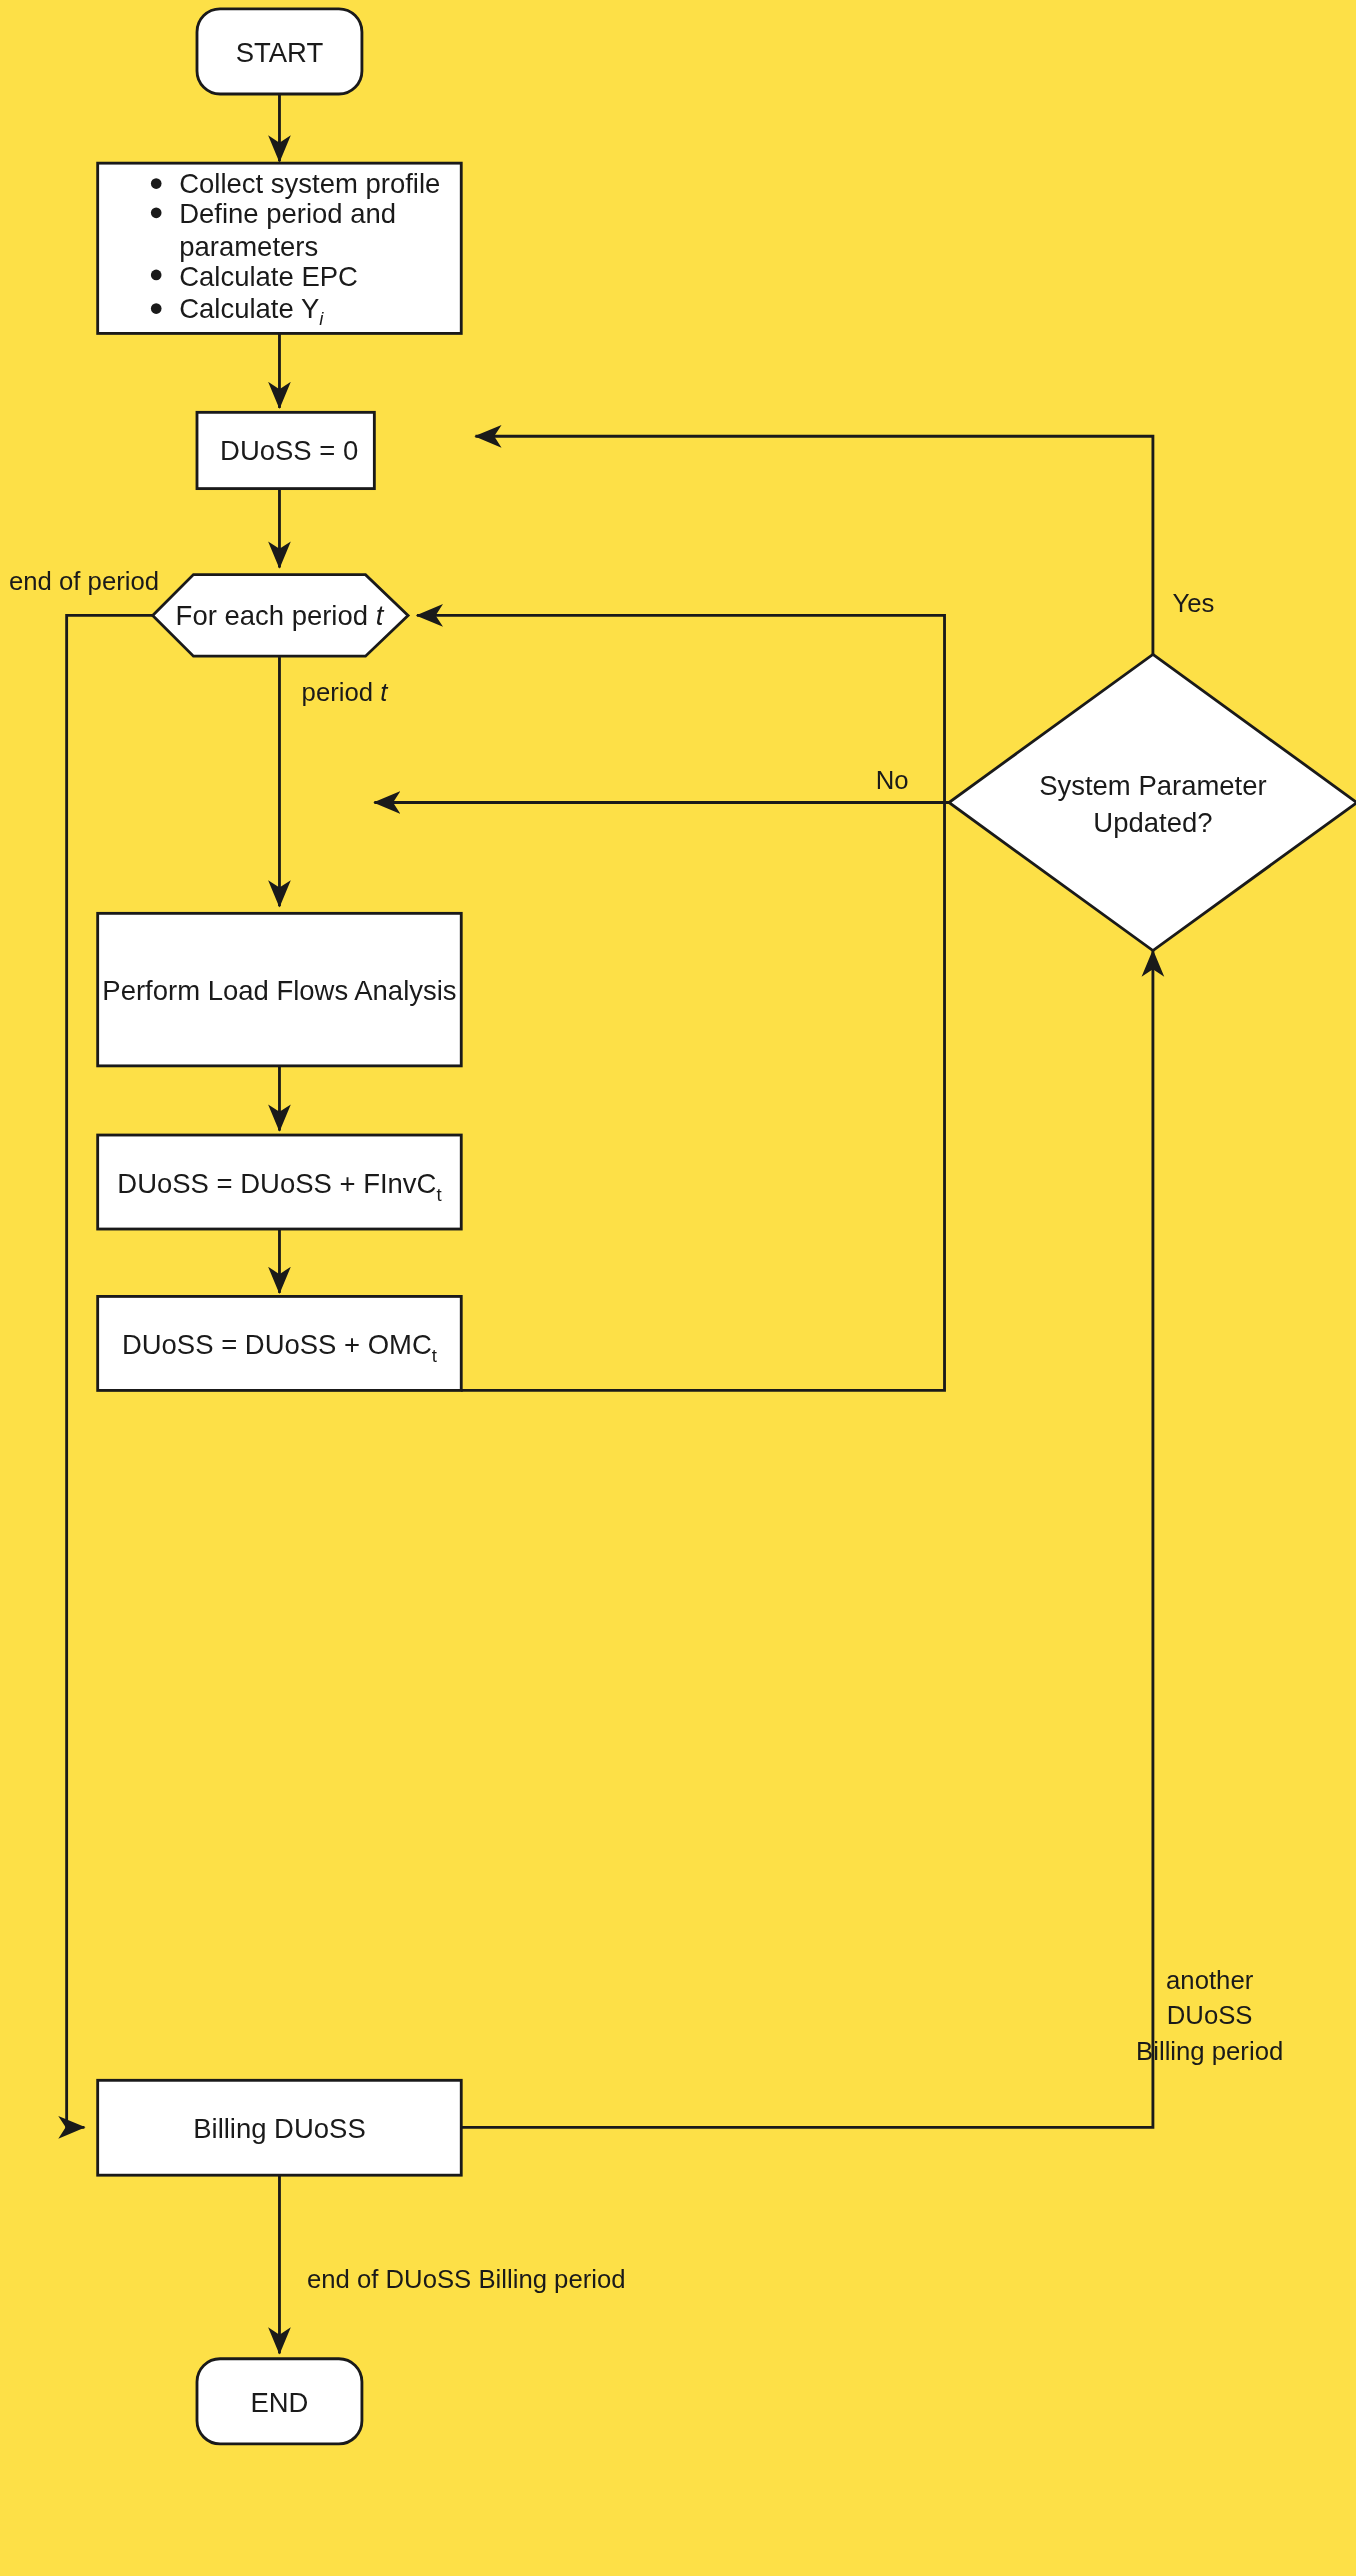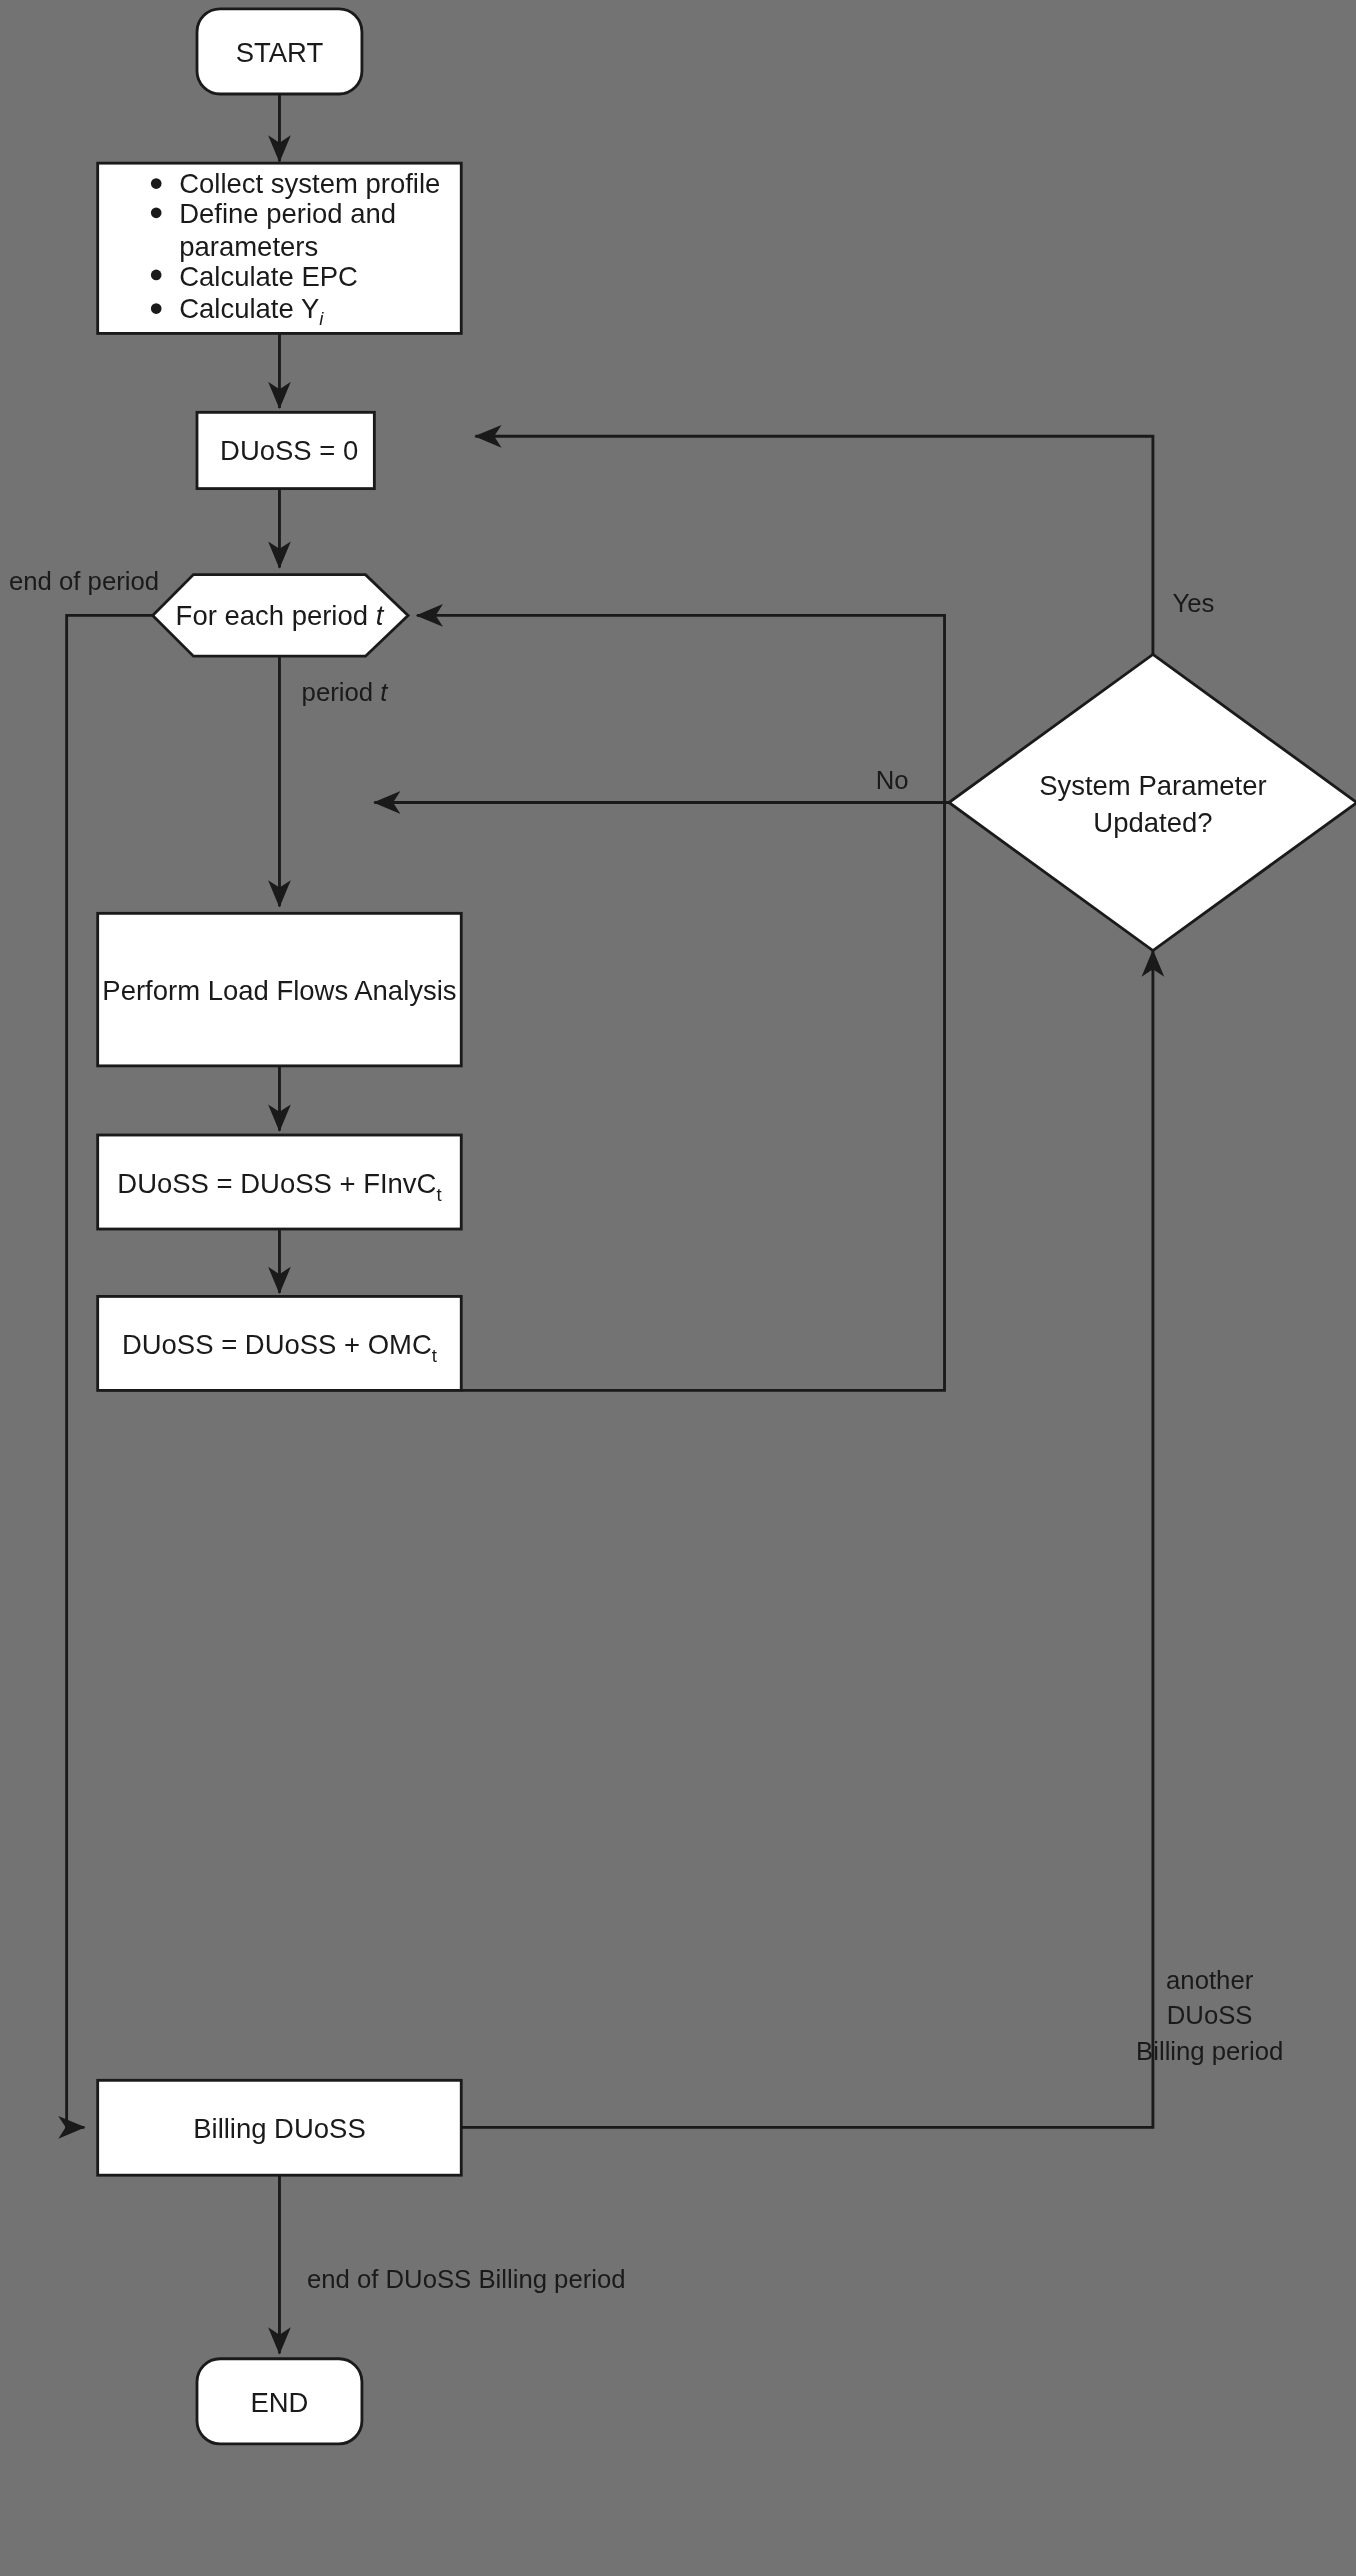--- a/index.html
+++ b/index.html
@@ -1,18 +1,18 @@
 <!DOCTYPE html>
 <html style="font-size:14px"><head>
 <meta charset="utf-8">
 <title>DUoSS Flowchart</title>
 <style>
   html,body{margin:0;padding:0;background:#ffffff;}
   body{font-family:"Liberation Sans",sans-serif;}
-  #page{position:relative;width:1357px;height:2576px;background:#737373;overflow:hidden;}
+  #page{position:relative;width:1357px;height:2576px;background:#fde047;overflow:hidden;}
   svg{display:block;}
   .nodeText{font-family:"Liberation Sans",sans-serif;font-size:31px;fill:#1a1a1a;}
   .edgeText{font-family:"Liberation Sans",sans-serif;font-size:29px;fill:#1a1a1a;}
   .bulletText{font-family:"Liberation Sans",sans-serif;font-size:31px;fill:#1a1a1a;}
   .shape{fill:#ffffff;stroke:#1a1a1a;stroke-width:3.2;}
   .edge{fill:none;stroke:#1a1a1a;stroke-width:3.2;}
   .sub{font-size:21px;}
   .ital{font-style:italic;}
 </style>
 </head>

